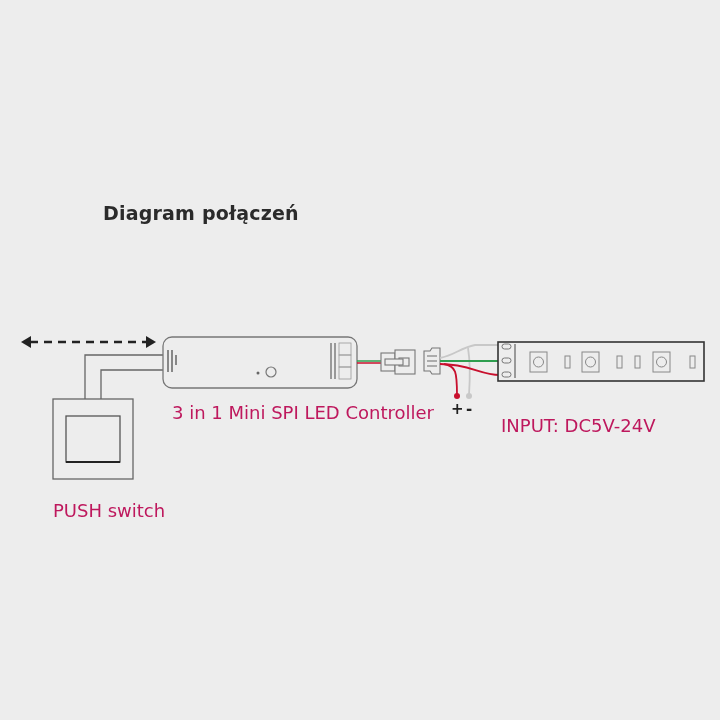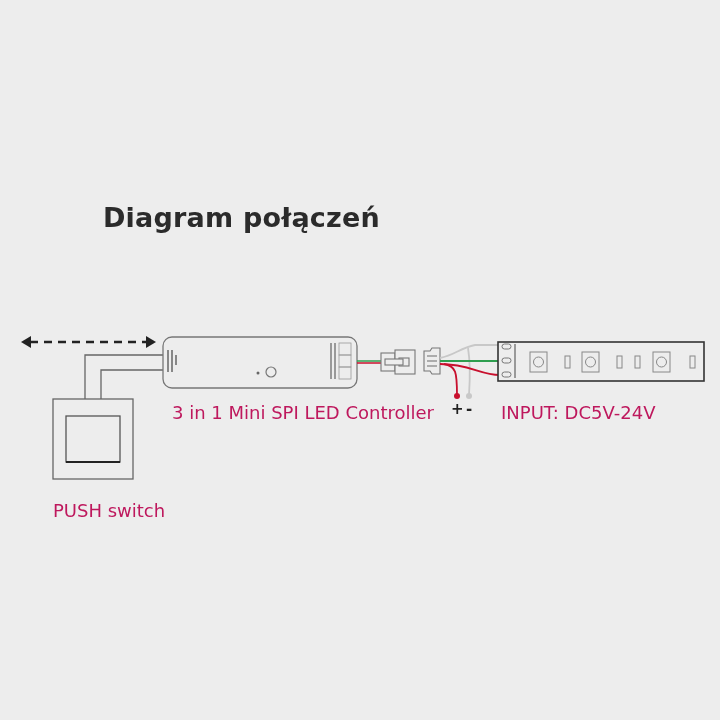--- a/index.html
+++ b/index.html
@@ -1,17 +1,17 @@
 <!DOCTYPE html>
 <html><head>
   <meta charset="utf-8">
   <style>
     html, body { margin:0; padding:0; }
     body { width:720px; height:720px; background:#ededed; position:relative; overflow:hidden; font-family:"DejaVu Sans", sans-serif; }
-    .title { position:absolute; left:103px; top:202px; font-size:27px; font-weight:bold; color:#2b2b2b; letter-spacing:0.2px; }
+    .title { position:absolute; left:103px; top:202px; font-size:19px; font-weight:bold; color:#2b2b2b; letter-spacing:0.2px; }
     .label { position:absolute; font-family:"DejaVu Sans", sans-serif; font-size:18px; color:#be185d; }
     svg.diagram { position:absolute; left:0; top:0; }
   </style>
 </head>
 <body>
 
 <div class="title">Diagram połączeń</div>
 
 <svg class="diagram" width="720" height="720" viewBox="0 0 720 720">
 
@@ -99,15 +99,15 @@
       <rect x="565" y="356" width="5" height="12"></rect>
       <rect x="617" y="356" width="5" height="12"></rect>
       <rect x="635" y="356" width="5" height="12"></rect>
       <rect x="690" y="356" width="5" height="12"></rect>
     </g>
   </g>
 </svg>
 
 <div class="label" style="left:172px; top:402px;">3 in 1 Mini SPI LED Controller</div>
 <div class="label" style="left:53px; top:500px;">PUSH switch</div>
-<div class="label" style="left:501px; top:402px;">INPUT: DC5V-24V</div>
+<div class="label" style="left:501px; top:415px;">INPUT: DC5V-24V</div>
 <div class="label" style="left:451px; top:400px; font-size:15px; color:#222; font-weight:bold;">+</div>
 <div class="label" style="left:466px; top:400px; font-size:15px; color:#222; font-weight:bold;">-</div>
 
 </body></html>

